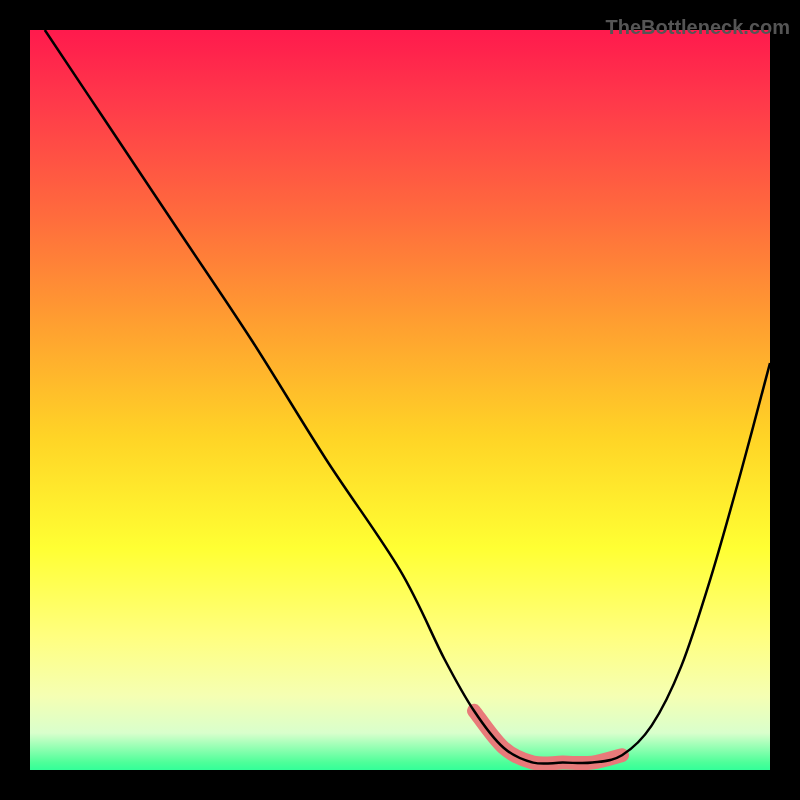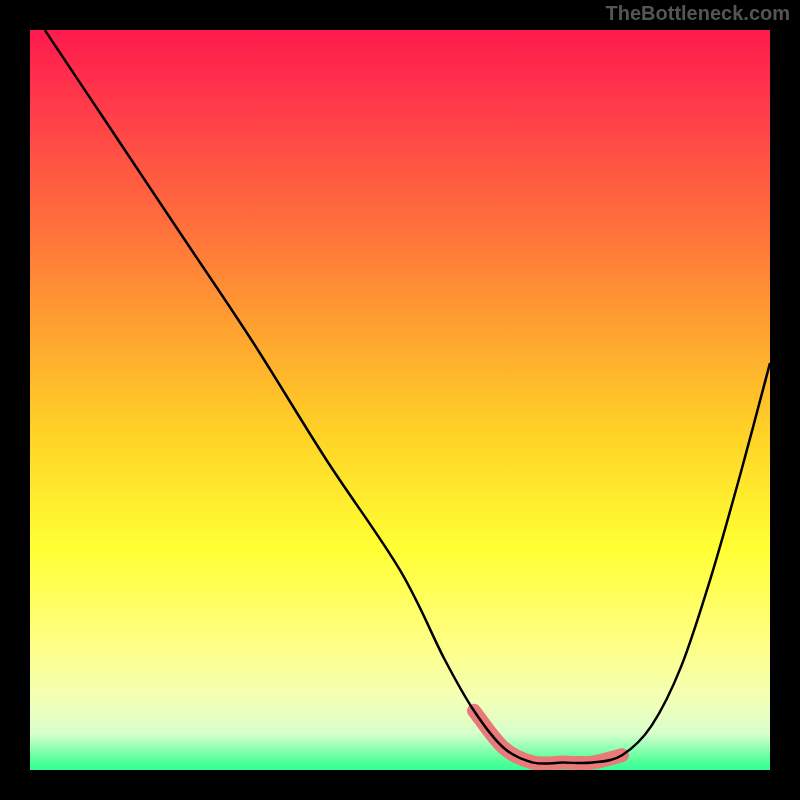--- a/index.html
+++ b/index.html
@@ -5,21 +5,21 @@
   * { margin: 0; padding: 0; box-sizing: border-box; }
   body {
     width: 800px;
     height: 800px;
     background: #000;
     position: relative;
     overflow: hidden;
   }
   .watermark {
     position: absolute;
-    top: 2px;
+    top: 16px;
     right: 10px;
     font-family: Arial, sans-serif;
     font-size: 20px;
     font-weight: bold;
     color: #555;
     z-index: 10;
   }
   .plot-area {
     position: absolute;
     left: 30px;

